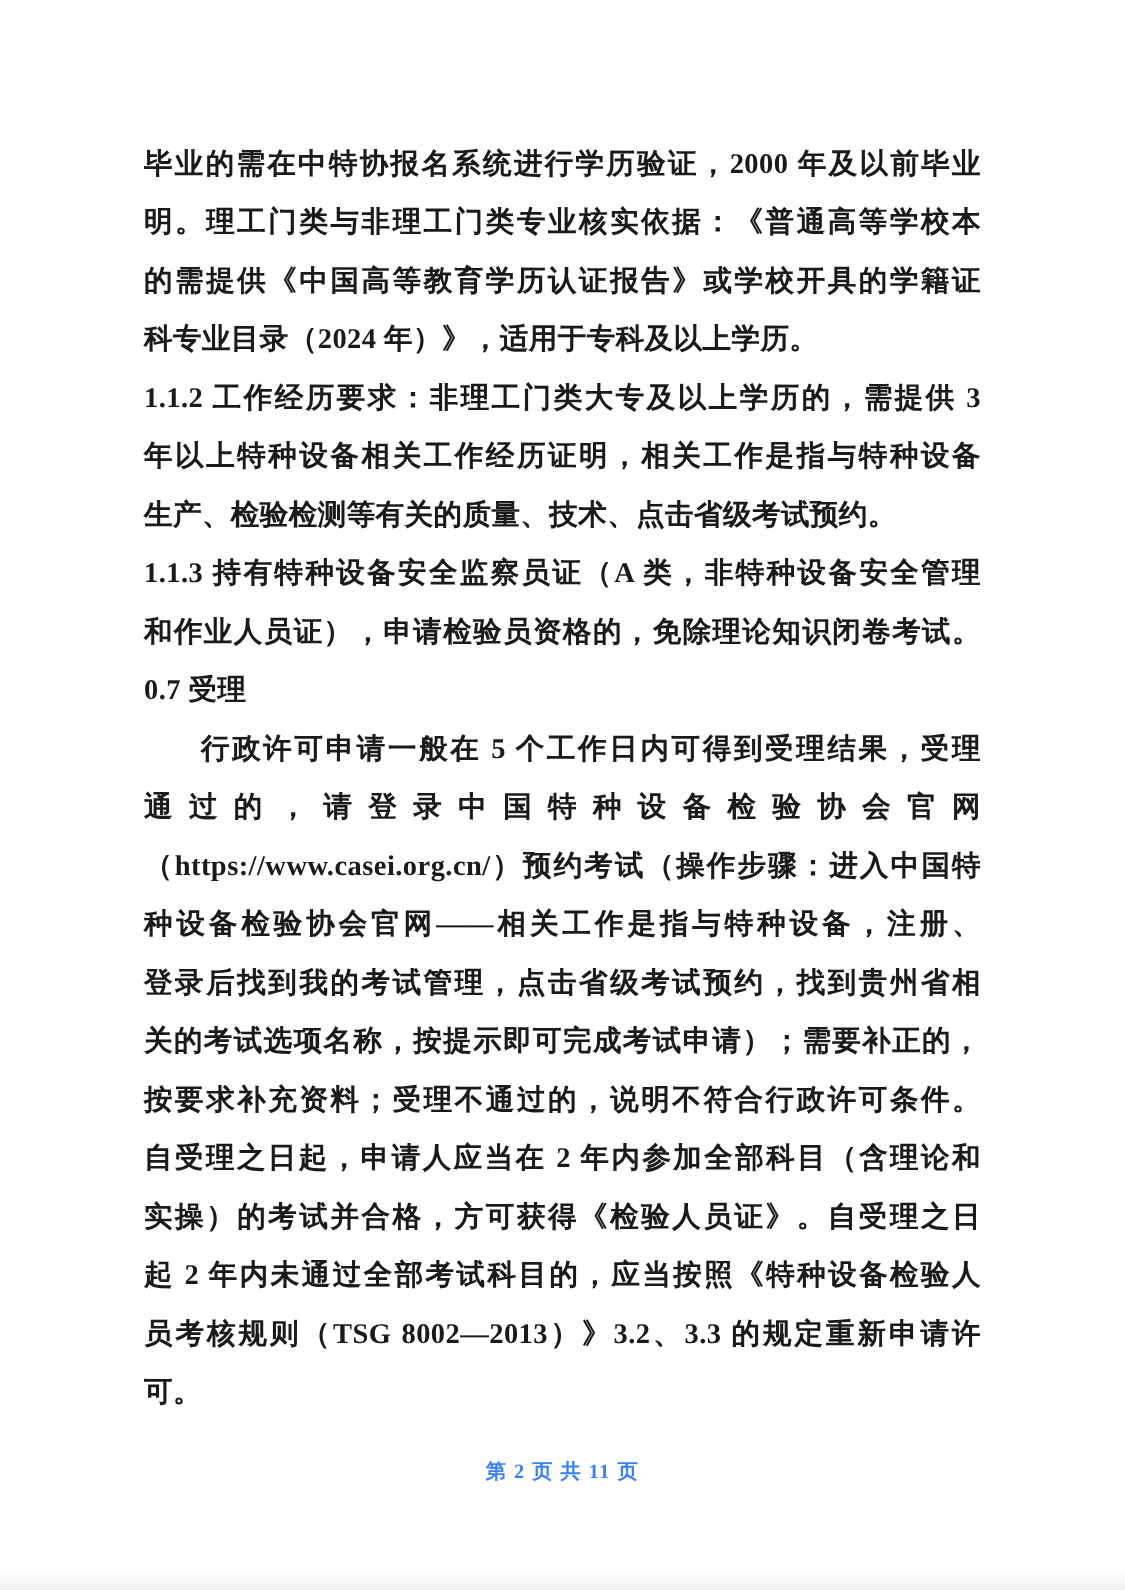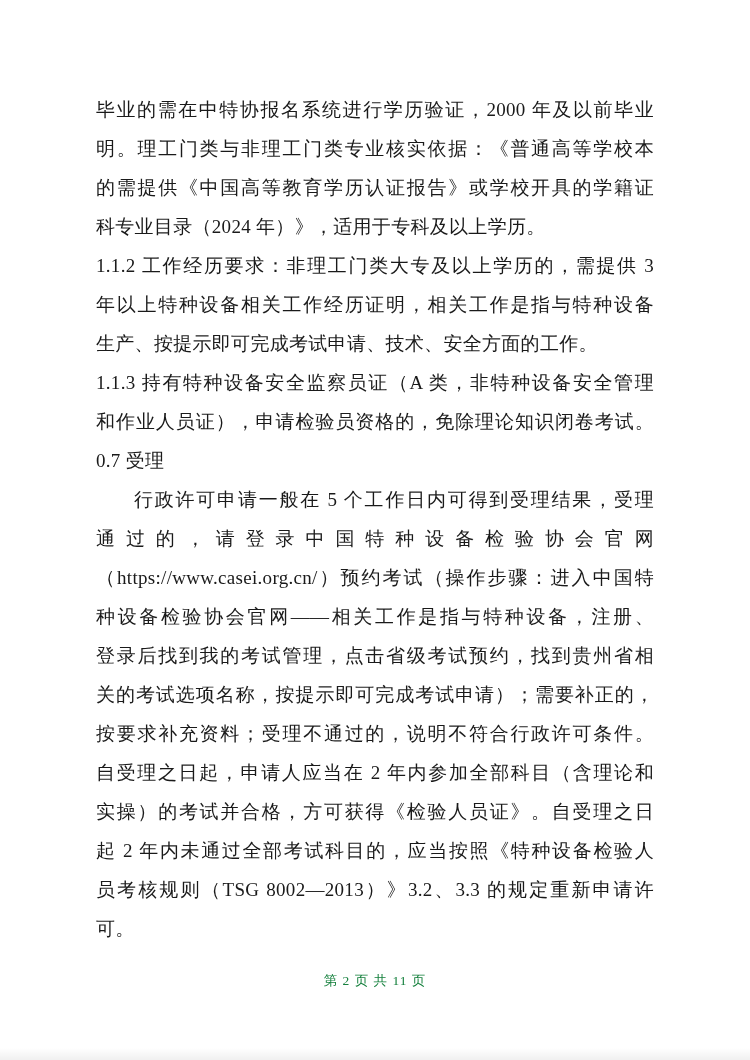--- a/index.html
+++ b/index.html
@@ -9,20 +9,21 @@
   }
   .page {
     position: relative;
     width: 750px;
     height: 1060px;
     margin: 0;
     background: #ffffff;
     overflow: hidden;
     font-family: "Liberation Serif", "DejaVu Serif", serif;
     color: #1a1a1a;
+    font-weight: bold;
   }
   .doc-body {
     position: absolute;
     top: 0;
     left: 96px;
     width: 558px;
     padding-top: 90px;
   }
   .ln {
     font-size: 19px;
@@ -41,21 +42,21 @@
     text-indent: 38px;
   }
   .page-footer {
     position: absolute;
     top: 972px;
     left: 0;
     width: 100%;
     text-align: center;
     font-size: 13.5px;
     letter-spacing: 1px;
-    color: #15803d;
+    color: #3b82f6;
   }
   .page-edge {
     position: absolute;
     left: 0;
     bottom: 0;
     width: 100%;
     height: 12px;
     background: linear-gradient(to bottom, rgba(255,255,255,0), rgba(0,0,0,0.06));
     pointer-events: none;
   }
@@ -64,21 +65,21 @@
 <body>
 
 <div class="page">
   <div class="doc-body">
     <div class="ln fill">毕业的需在中特协报名系统进行学历验证，2000 年及以前毕业</div>
     <div class="ln fill">明。理工门类与非理工门类专业核实依据：《普通高等学校本</div>
     <div class="ln fill">的需提供《中国高等教育学历认证报告》或学校开具的学籍证</div>
     <div class="ln">科专业目录（2024 年）》，适用于专科及以上学历。</div>
     <div class="ln fill">1.1.2 工作经历要求：非理工门类大专及以上学历的，需提供 3</div>
     <div class="ln fill">年以上特种设备相关工作经历证明，相关工作是指与特种设备</div>
-    <div class="ln">生产、按提示即可完成考试申请、技术、安全方面的工作。</div>
+    <div class="ln">生产、检验检测等有关的质量、技术、点击省级考试预约。</div>
     <div class="ln fill">1.1.3 持有特种设备安全监察员证（A 类，非特种设备安全管理</div>
     <div class="ln fill">和作业人员证），申请检验员资格的，免除理论知识闭卷考试。</div>
     <div class="ln">0.7 受理</div>
     <div class="ln fill indent">行政许可申请一般在 5 个工作日内可得到受理结果，受理</div>
     <div class="ln fill">通过的，请登录中国特种设备检验协会官网</div>
     <div class="ln fill">（https://www.casei.org.cn/）预约考试（操作步骤：进入中国特</div>
     <div class="ln fill">种设备检验协会官网——相关工作是指与特种设备，注册、</div>
     <div class="ln fill">登录后找到我的考试管理，点击省级考试预约，找到贵州省相</div>
     <div class="ln fill">关的考试选项名称，按提示即可完成考试申请）；需要补正的，</div>
     <div class="ln fill">按要求补充资料；受理不通过的，说明不符合行政许可条件。</div>

